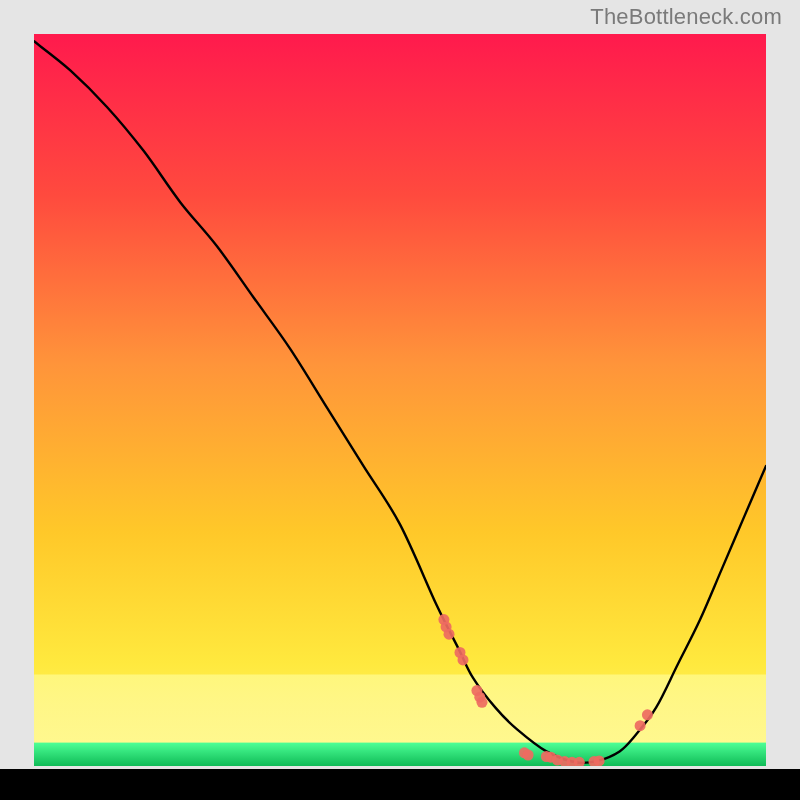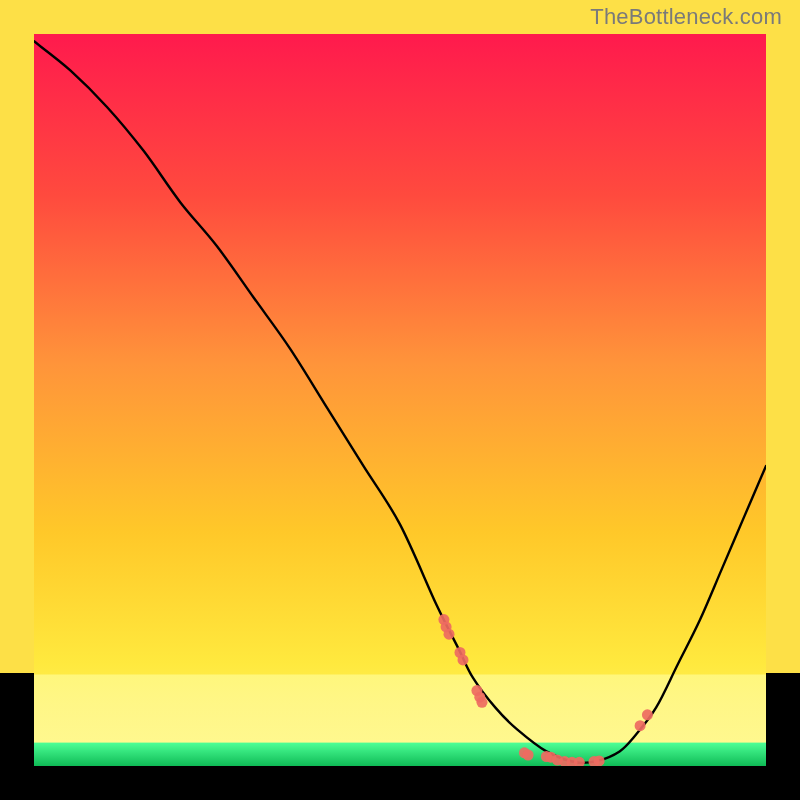--- a/index.html
+++ b/index.html
@@ -6,22 +6,22 @@
     margin: 0;
     padding: 0;
     width: 800px;
     height: 800px;
     background: #000;
     overflow: hidden;
   }
   .container {
     position: relative;
     width: 800px;
-    height: 673px;
-    background: #fde047;
+    height: 769px;
+    background: #e5e5e5;
   }
   .watermark {
     position: absolute;
     top: 4px;
     right: 18px;
     color: #7a7a7a;
     font-family: Arial, Helvetica, sans-serif;
     font-size: 22px;
     letter-spacing: 0.2px;
     font-weight: 500;

